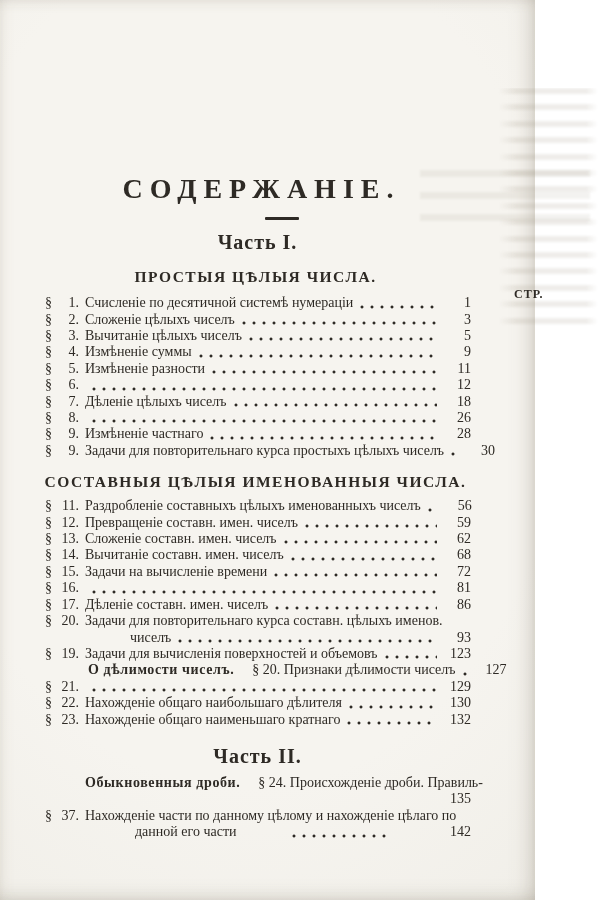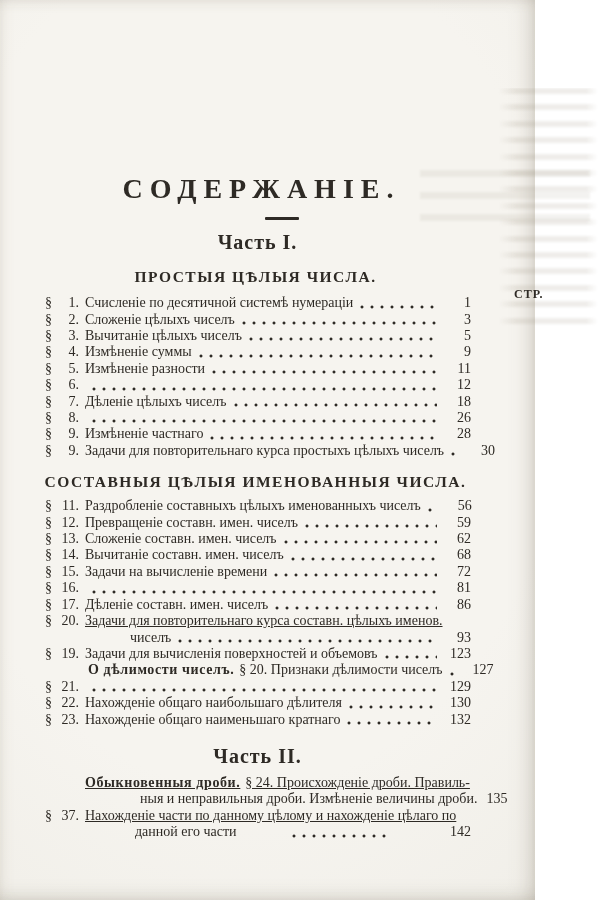--- a/index.html
+++ b/index.html
@@ -64,32 +64,32 @@
   }
 
   .toc{margin:0 64px 0 45px;}
   .toc.t1{margin-top:9px;}
   .toc.t2{margin-top:7px;}
   .toc.t3{margin-top:7px;}
   .row{display:flex;align-items:baseline;line-height:16.4px;font-size:14px;}
   .c-mark{flex:0 0 14px;}
   .c-num{flex:0 0 20px;text-align:right;margin-right:6px;}
   .c-txt{white-space:nowrap;}
-  .c-lead{font-weight:bold;letter-spacing:.6px;margin-right:5px;}
+  .c-lead{font-weight:bold;letter-spacing:.6px;margin-right:18px;}
   .c-leader{
     flex:1 1 12px;min-width:10px;align-self:stretch;
     margin:0 4px 0 7px;
     background-image:radial-gradient(circle at 2px calc(100% - 5px), var(--ink) 1.35px, rgba(0,0,0,0) 1.7px);
     background-size:10px 100%;background-repeat:repeat-x;
   }
   .c-page{flex:0 0 30px;text-align:right;}
-  .row.no-page .c-txt{flex:1 1 auto;text-decoration:underline;}
+  .row.no-page .c-txt{flex:1 1 auto;}
   .row.cont-18{padding-left:85px;}
   .row.start-20{padding-left:43px;}
-  .row.start-24{padding-left:40px;justify-content:center;}
+  .row.start-24{padding-left:40px;}
   .row.cont-24{padding-left:95px;}
   .row.cont-25{padding-left:90px;gap:48px;}
   .spacer{flex:1 1 auto;}
 </style>
 </head>
 <body>
 
 <div class="page">
 
   <div class="bleed bleed-col"></div>
@@ -268,21 +268,20 @@
     </div>
   </div>
 
   <h2 class="part-heading p2">Часть II.</h2>
 
   <div class="toc t3">
     <div class="row no-page start-24">
       <span class="c-txt"><b class="c-lead">Обыкновенныя дроби.</b><span>§ 24. Происхожденіе дроби. Правиль-</span></span>
     </div>
     <div class="row cont-24">
-      <span class="c-txt">ныя и неправильныя дроби. Измѣненіе величины дроби.</span>
       <span class="spacer"></span>
       <span class="c-page">135</span>
     </div>
     <div class="row no-page">
       <span class="c-mark">§</span>
       <span class="c-num">37.</span>
       <span class="c-txt">Нахожденіе части по данному цѣлому и нахожденіе цѣлаго по</span>
     </div>
     <div class="row cont-25">
       <span class="c-txt">данной его части</span>

